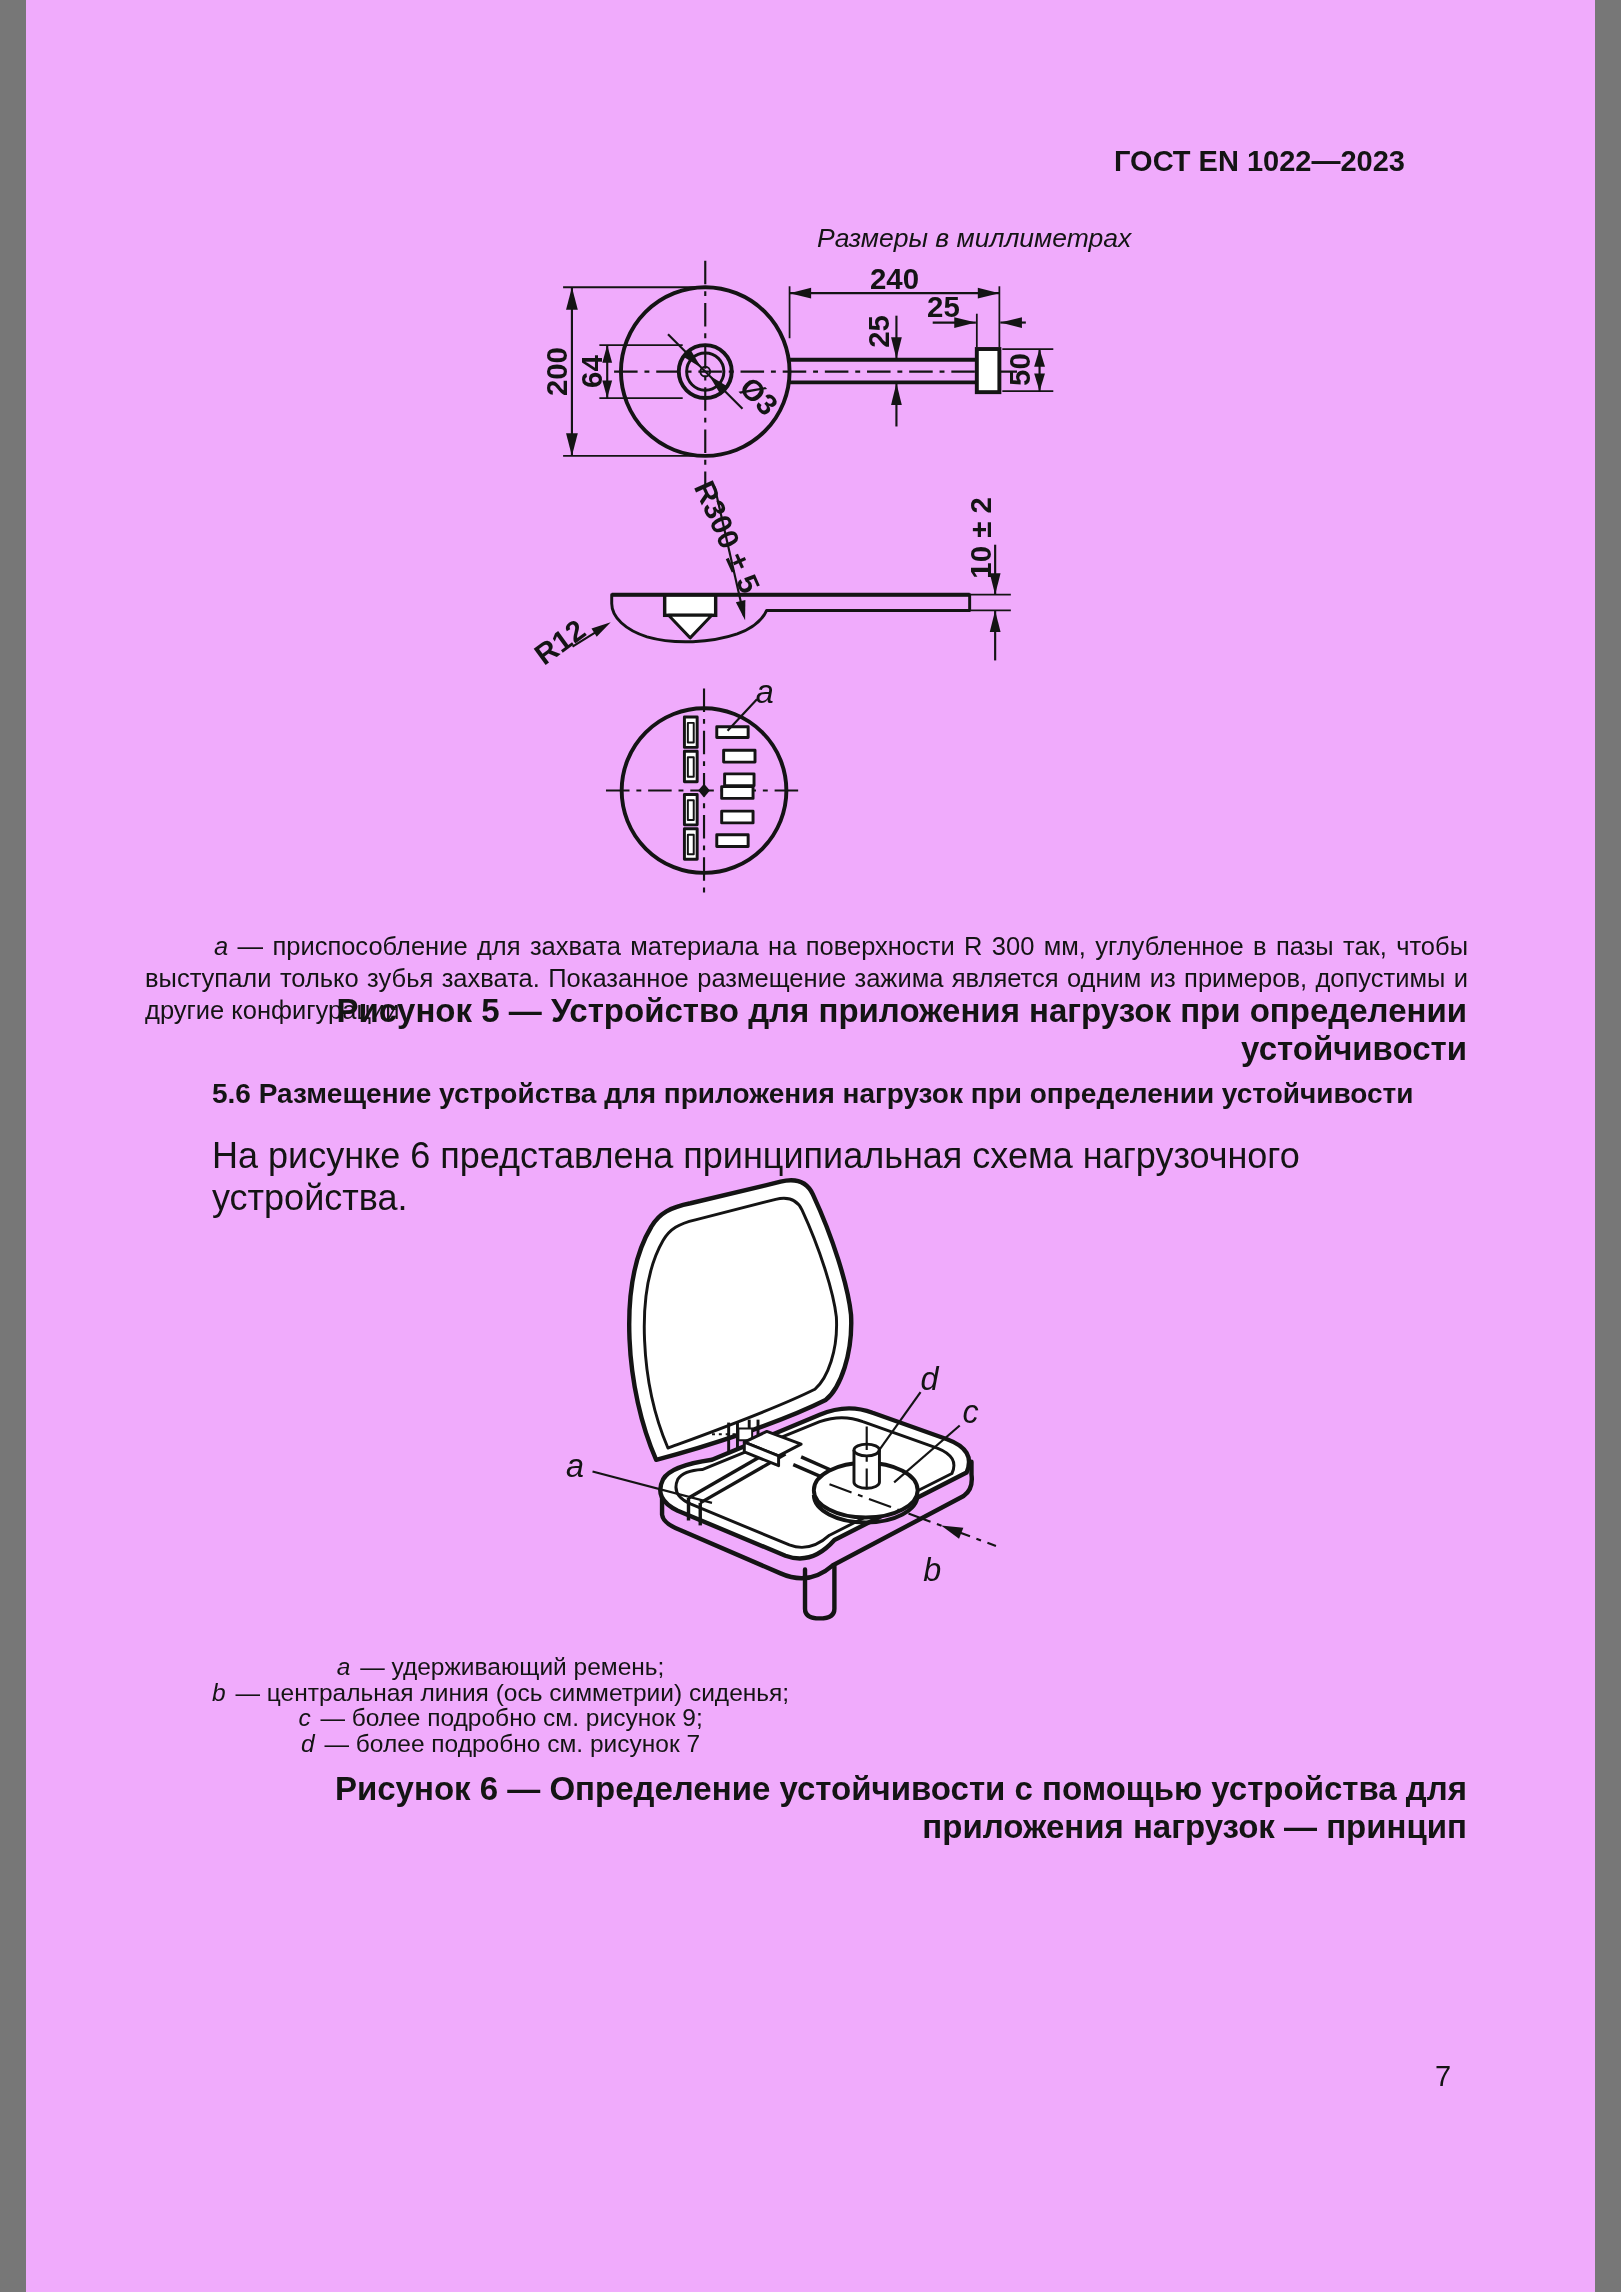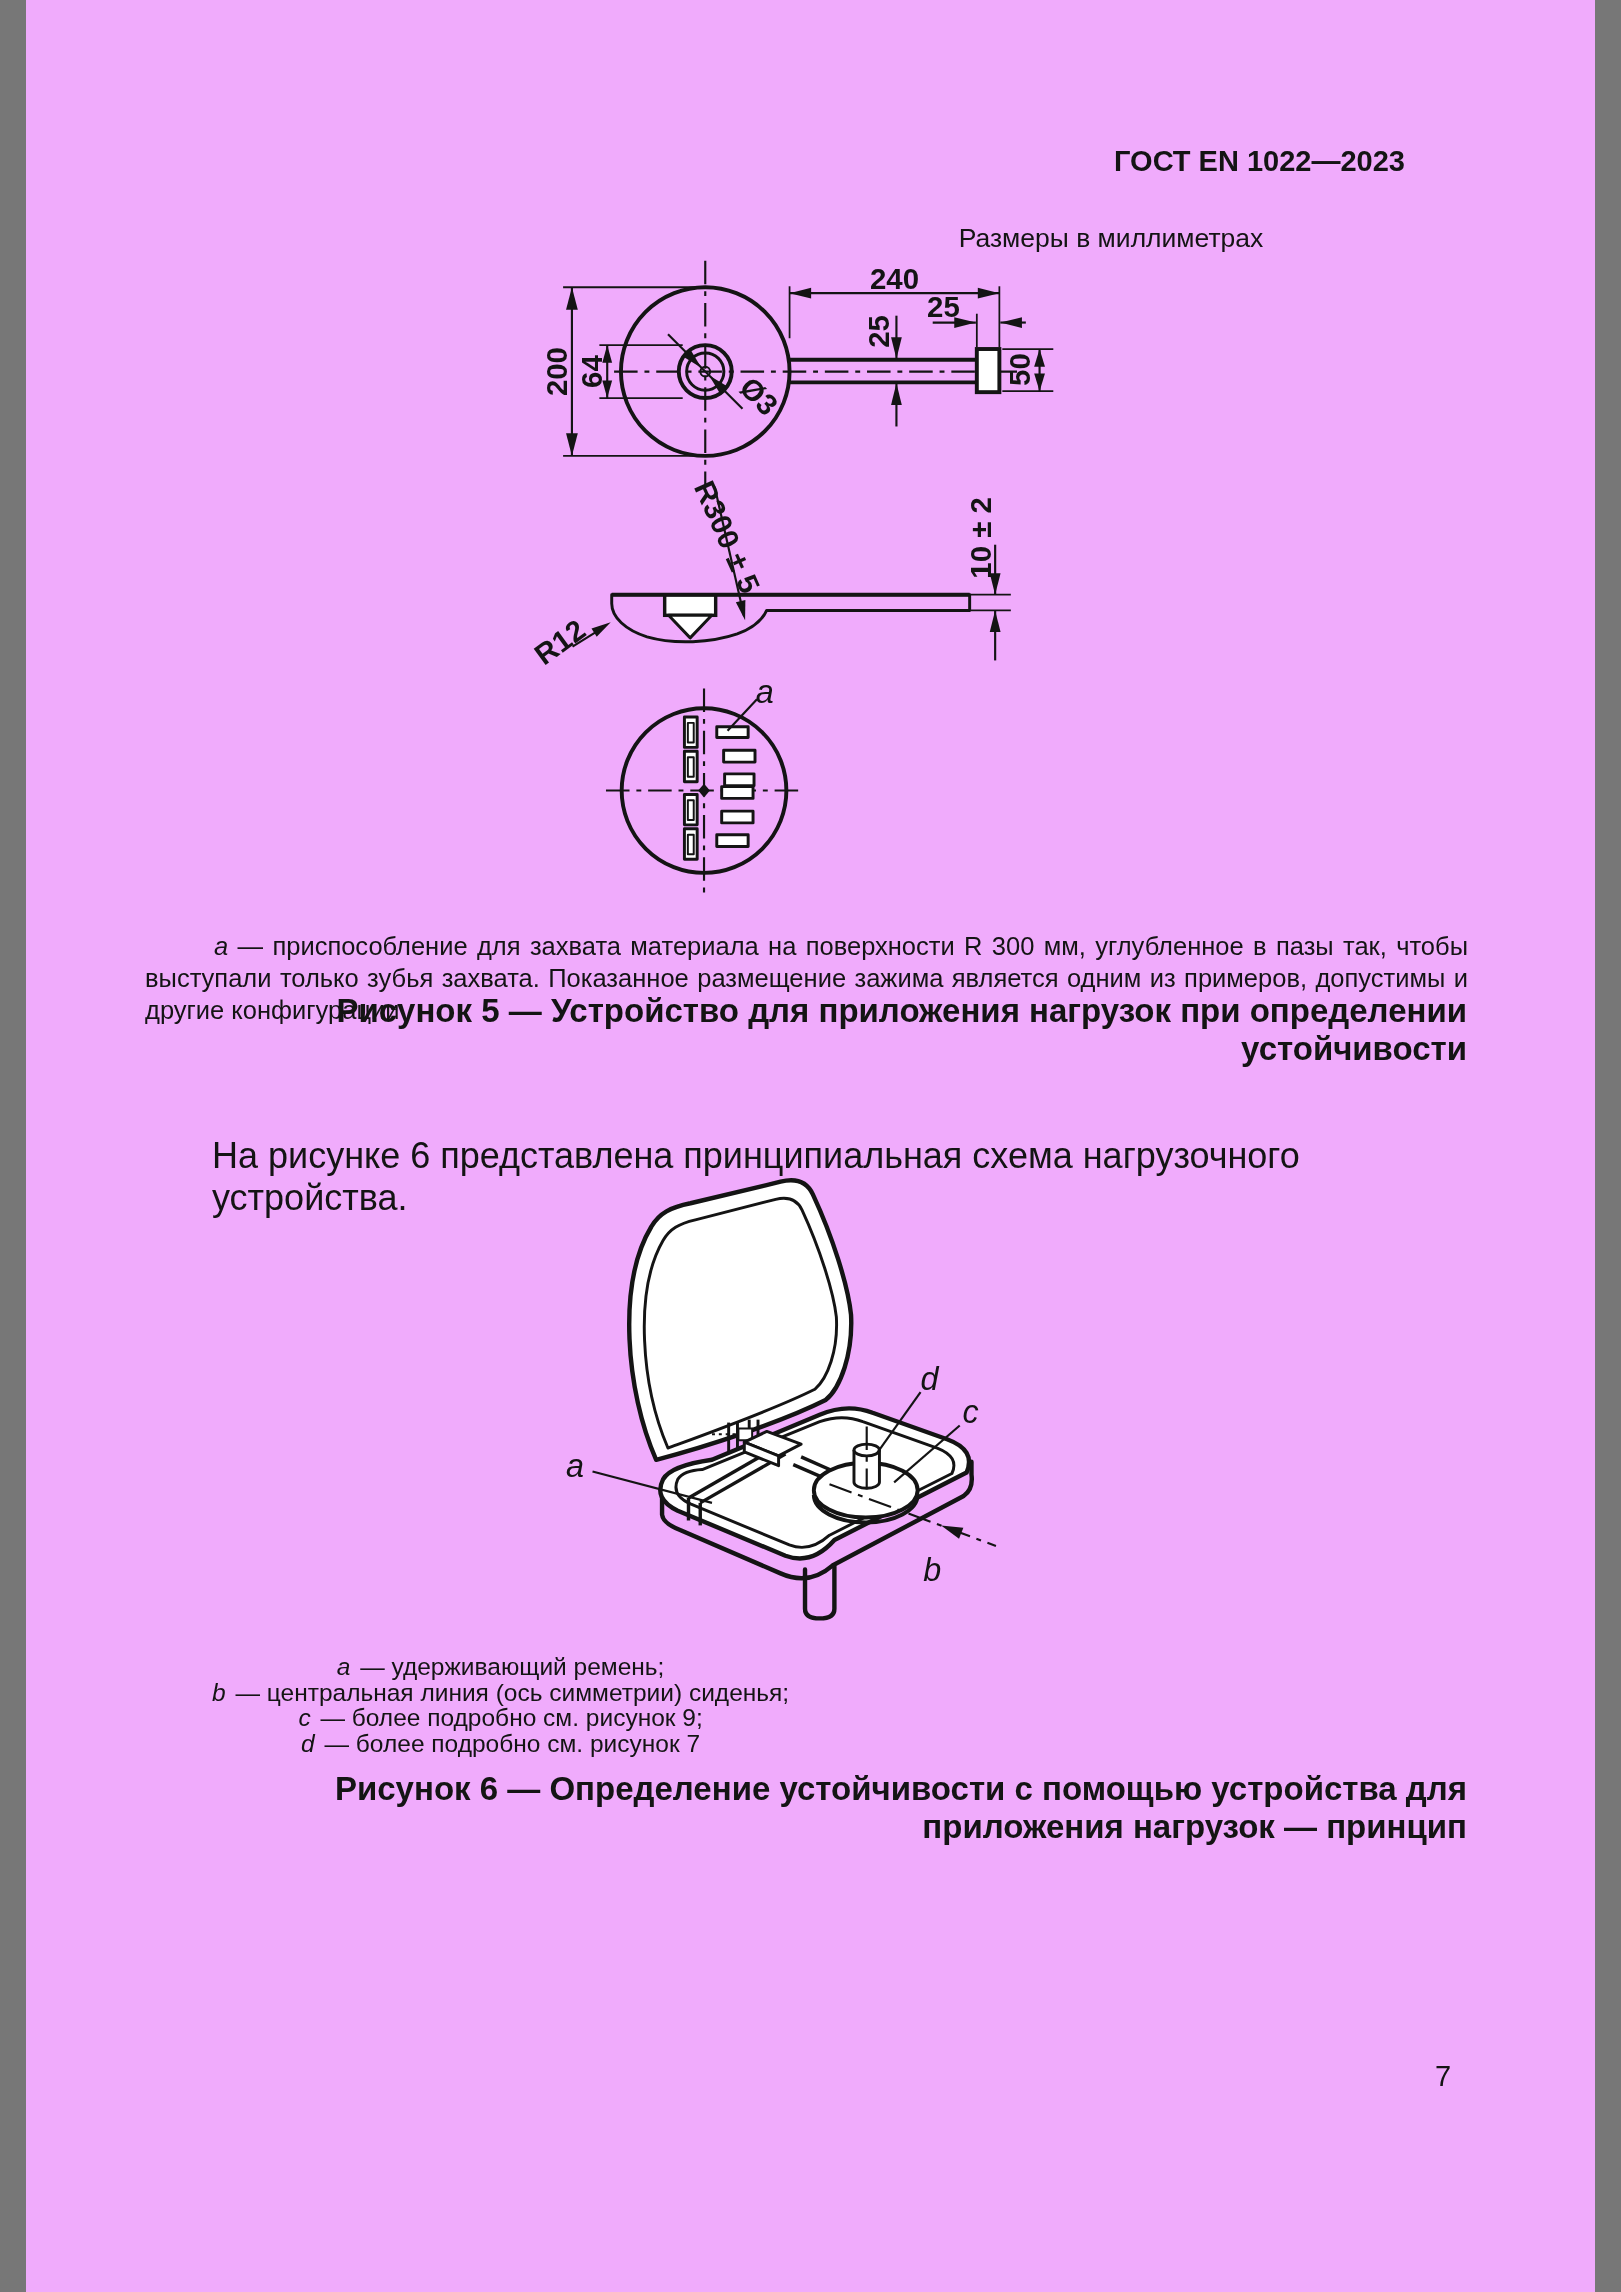--- a/index.html
+++ b/index.html
@@ -2,21 +2,21 @@
 <html><head>
 <meta charset="utf-8">
 <style>
   html,body{margin:0;padding:0;background:#777;}
   .page{
     position:relative;width:1569px;height:2293px;background:#f0abfc;
     margin:0 auto;font-family:"Liberation Sans",sans-serif;color:#141414;overflow:hidden;
   }
   .abs{position:absolute;}
   .hdr{font-size:29px;font-weight:700;text-align:right;}
-  .units{font-size:26.5px;text-align:center;}
+  .units{font-size:26.5px;text-align:left;font-style:italic;}
   .note{font-size:25.5px;line-height:32px;text-align:justify;}
   .note .indent{display:inline-block;width:69px;}
   .figcap{font-size:33px;text-align:right;font-weight:bold;}
   .h56{font-size:28px;font-weight:700;}
   .para{font-size:36px;}
   .legend-row{font-size:24.5px;line-height:25.5px;}
   .it{font-style:italic;}
   .legend-row .it{margin-right:9.8px;}
   .pagenum{font-size:29px;}
   svg{position:absolute;overflow:visible;}
@@ -155,20 +155,21 @@
       <rect class="wh" x="705" y="851" width="32" height="12"></rect>
     </g>
     <line class="ln dimln" x1="746" y1="713" x2="716" y2="745"></line>
     <text class="lbl" x="754" y="705" text-anchor="middle" dominant-baseline="central">а</text>
   </svg>
 
   <p class="abs note" style="left:118px;top:929px;width:1323px;margin:1px;"><span class="indent"></span><span class="it">а</span>&nbsp;<span>— приспособление для захвата материала на поверхности R 300 мм, углубленное в пазы так, чтобы выступали только зубья захвата. Показанное размещение зажима является одним из примеров, допустимы и другие конфигурации</span></p>
 
   <div class="abs figcap" style="left:118px;top:992px;width:1323px;">Рисунок 5 — Устройство для приложения нагрузок при определении устойчивости</div>
 
+  <div class="abs h56" style="left:186px;top:1078px;width:1274px;">5.6 Размещение устройства для приложения нагрузок при определении устойчивости</div>
   <div class="abs para" style="left:186px;top:1135px;width:1274px;">На рисунке 6 представлена принципиальная схема нагрузочного устройства.</div>
 
   <svg class="abs" style="left:529px;top:1168px;" width="549" height="470" viewBox="540 1192 560 480">
 
     <path class="ln thick45 wh" d="M 643,1490 C 612,1420 603,1310 638,1252 C 646,1238 658,1232 678,1228 L 770,1206 C 786,1202 797,1206 803,1219 C 823,1262 839,1312 842,1342 C 844,1382 831,1417 816,1429 C 770,1452 693,1477 643,1490 Z"></path>
     <path class="ln mid" d="M 655,1478 C 628,1415 620,1318 650,1266 C 657,1254 666,1249 683,1245 L 765,1224 C 778,1221 787,1224 792,1235 C 810,1274 824,1318 827,1344 C 829,1378 818,1407 805,1418 C 763,1439 696,1463 655,1478 Z"></path>
 
     <g class="ln mid">
       <line x1="717" y1="1452" x2="717" y2="1487"></line>
         <line x1="726" y1="1452" x2="726" y2="1487"></line>

